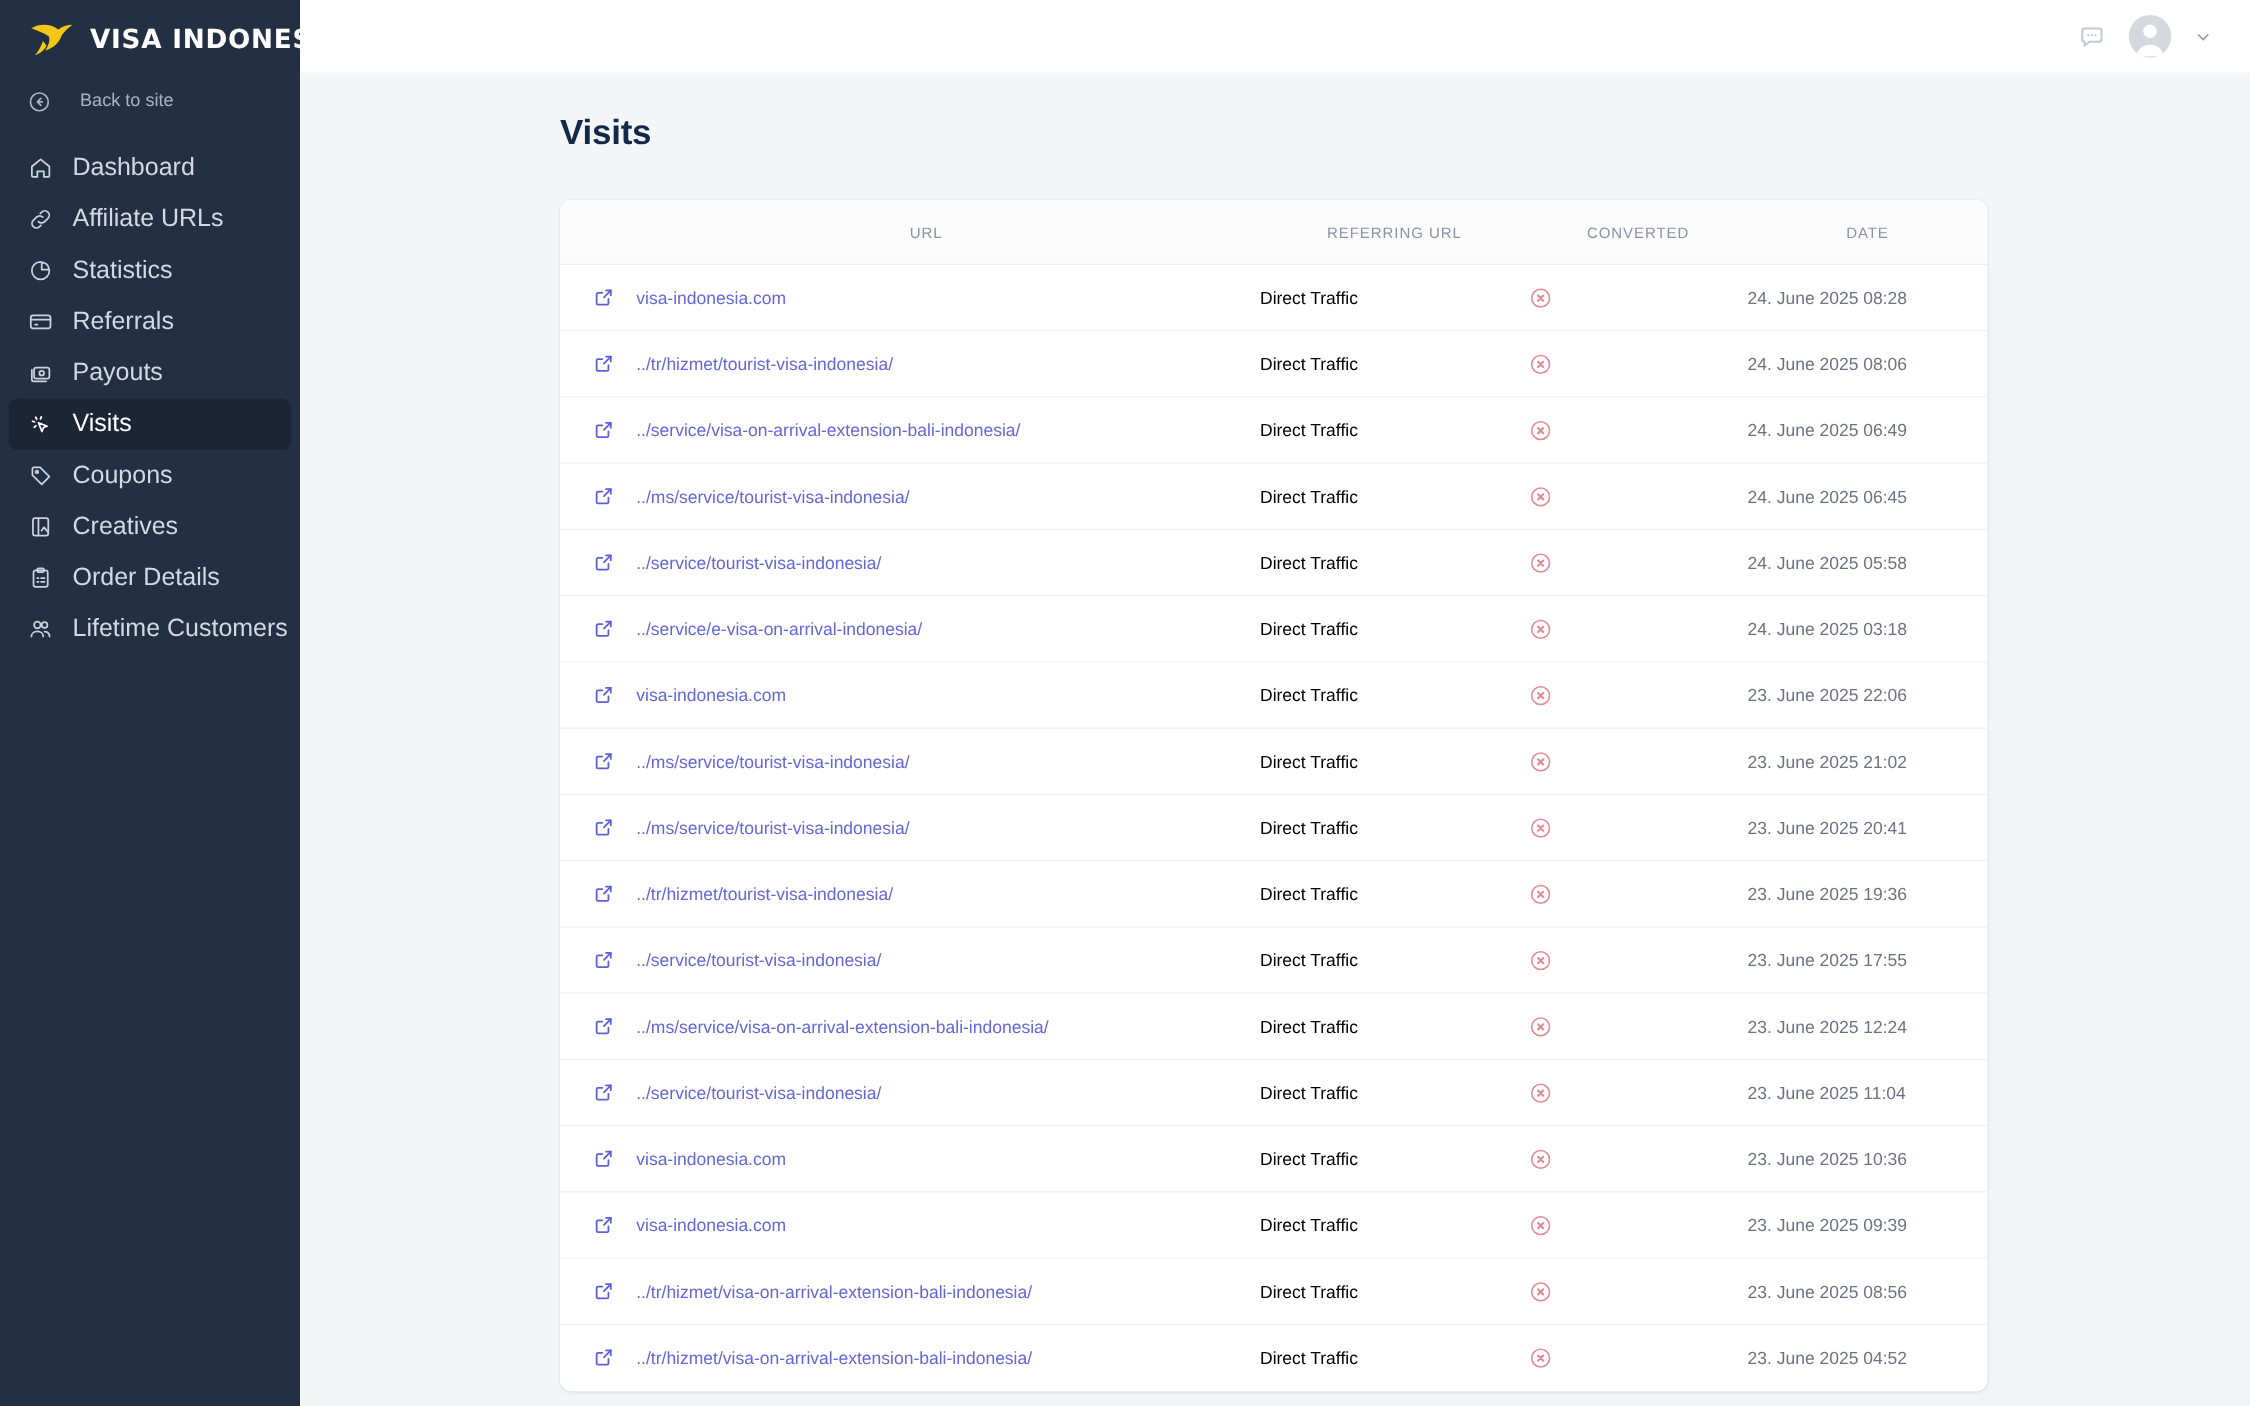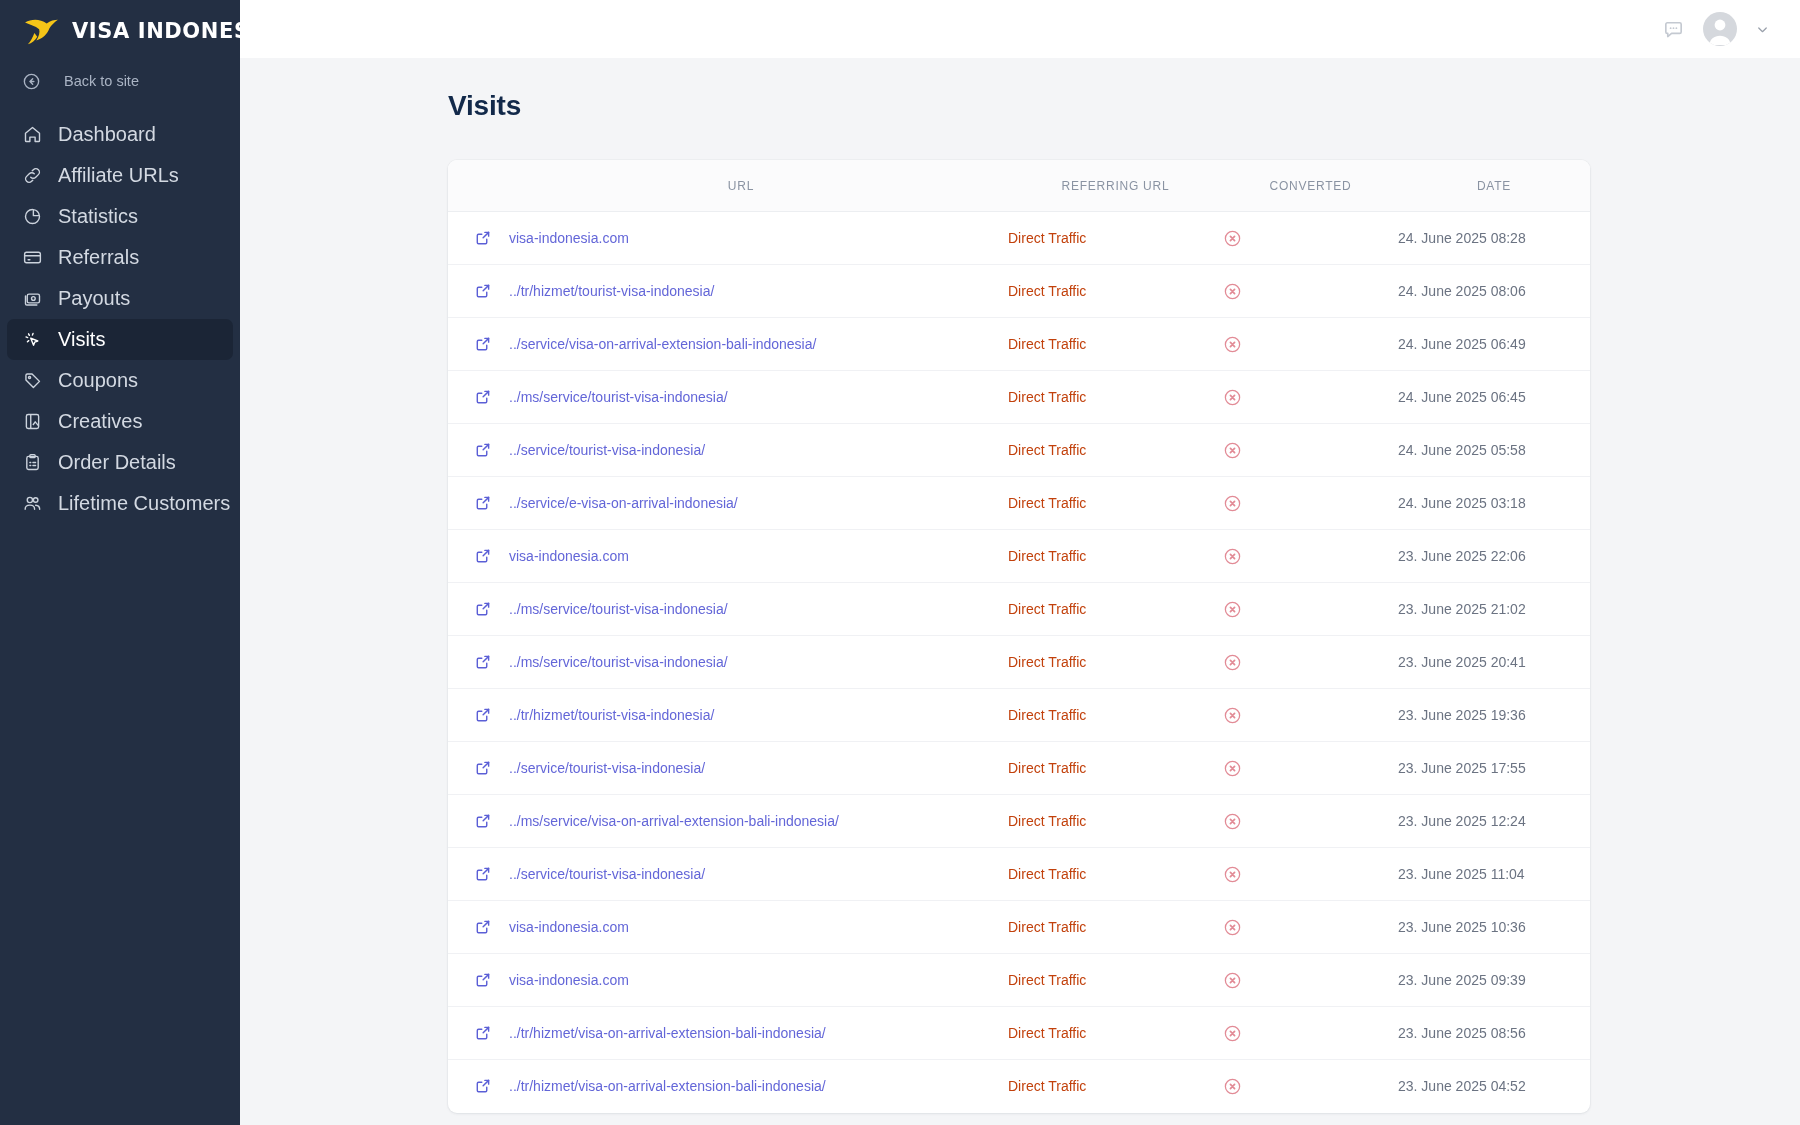--- a/index.html
+++ b/index.html
@@ -157,21 +157,21 @@
   td.c-url { padding-left: 26px; }
   .urlcell { display: flex; align-items: center; gap: 17px; }
   .ext-ico { width: 18px; height: 18px; color: #5b5fd6; flex: none; display:block; }
   .url-link {
     color: #6366d8;
     font-size: 14px;
     text-decoration: none;
     white-space: nowrap;
     cursor: pointer;
   }
-  td.c-ref { color: #c2410c; font-size: 14px; }
+  td.c-ref { color: #000000; font-size: 14px; }
   td.c-date { color: #6b7382; font-size: 14px; }
 
   .conv-ico { width: 19px; height: 19px; display: block; color: #e28b96; }
 </style>
 </head>
 <body>
 
 <div class="app">
 
   <aside class="sidebar">

